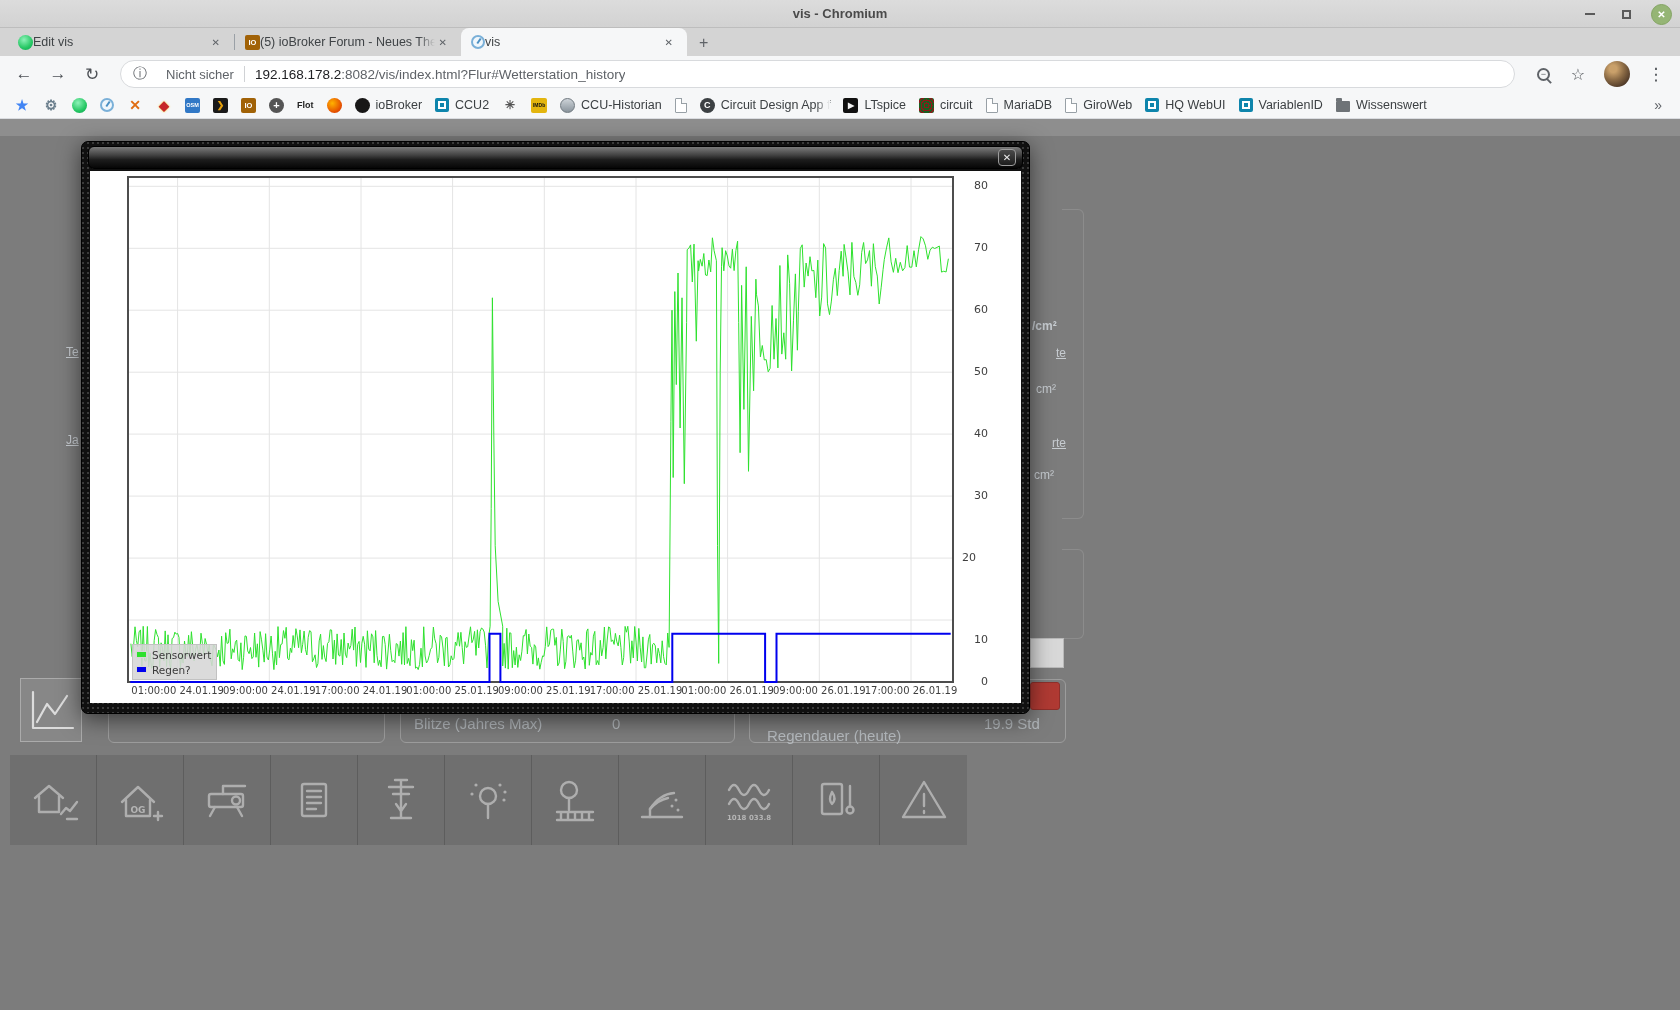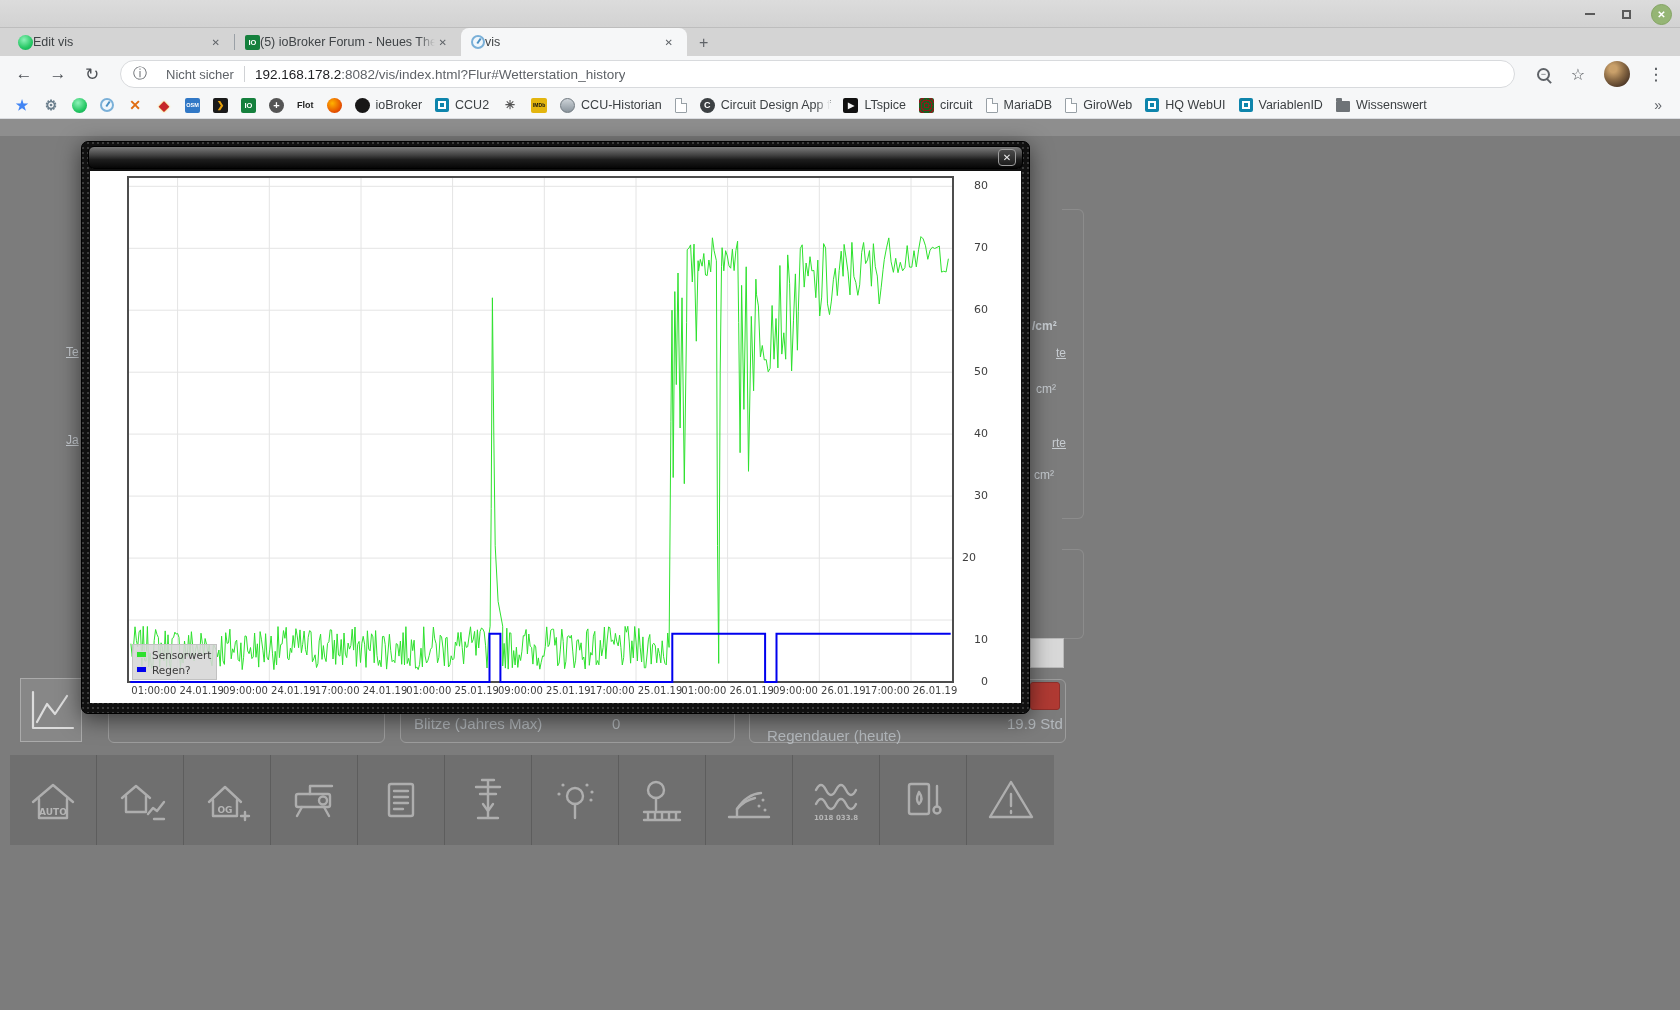--- a/index.html
+++ b/index.html
@@ -75,21 +75,21 @@
   .ic-green-dot { width:15px; height:15px; border-radius:50%;
     background:radial-gradient(circle at 40% 32%, #8df2b8, #25c763 60%, #0d9e53); }
   .ic-gauge { width:14px; height:14px; border:2px solid #7ab0d8; border-radius:50%;
     background:#f0f7fc; position:relative; }
   .ic-gauge::after { content:""; position:absolute; left:5px; top:1px; width:2px;
     height:6px; background:#4a90c4; transform:rotate(35deg); }
   .ic-orange-x { color:#e06c12; font-size:14px; font-weight:900; }
   .ic-diamond { color:#c62828; font-size:13px; text-shadow:0 0 2px #f5c211; }
   .ic-osm { background:#3178c6; border-radius:2px; color:#fff; font-size:5.5px; width:15px; height:15px; }
   .ic-plex { background:#1a1a1a; border-radius:2px; color:#e5a00d; font-size:9px; width:15px; height:15px; }
-  .ic-io { background:#15803d; border-radius:2px; color:#fff; font-size:7.5px; width:15px; height:15px; }
+  .ic-io { background:#a16207; border-radius:2px; color:#fff; font-size:7.5px; width:15px; height:15px; }
   .ic-plus { background:#555; border-radius:50%; color:#fff; font-size:11px; width:15px; height:15px; }
   .ic-flot { color:#222; font-size:9px; font-weight:700; width:auto; }
   .ic-fox { width:15px; height:15px; border-radius:50%;
     background:radial-gradient(circle at 35% 35%, #ffb300, #e65100 65%, #bf360c); }
   .ic-github { width:15px; height:15px; border-radius:50%; background:#181717; }
   .ic-teal-box { width:14px; height:14px; background:#0e85ac; border-radius:2px; position:relative; }
   .ic-teal-box::after { content:""; position:absolute; inset:3px; border:2px solid #fff; }
   .ic-snowflake { color:#555; font-size:12px; }
   .ic-imdb { background:#e3b50e; border-radius:2px; color:#111; font-size:5px; font-weight:800; width:16px; height:15px; }
   .ic-historian { width:15px; height:15px; border-radius:50%;
@@ -165,20 +165,21 @@
   .lg-row { display:flex; align-items:center; gap:5px; height:15px; }
   .lg-sw { width:11px; height:7px; border:1px solid #d8d8d8; }
   .lg-lab { font:10.5px "DejaVu Sans", sans-serif; color:#3a3a3a; }
 </style>
 </head>
 <body>
 
 <div id="win">
 
   <div id="titlebar">
+    <div id="win-title">vis - Chromium</div>
     <div id="win-controls">
       <span class="wc">
           <span class="wc-min-dash"></span>
         </span>
       <span class="wc">
           <span class="wc-restore-sq"></span>
         </span>
       <span class="wc-close">✕</span>
     </div>
   </div>
@@ -328,37 +329,30 @@
     <div class="bg-vline" style="left:1062px; top:430px; width:22px; height:90px;"></div>
     <div id="frag-white"></div>
     <div id="frag-red"></div>
 
     <div class="bg-box" style="left:108px; top:560px; width:277px; height:64px;"></div>
     <div class="bg-box" style="left:400px; top:560px; width:335px; height:64px;"></div>
     <div class="bg-box" style="left:749px; top:560px; width:317px; height:64px;"></div>
     <span class="bg-text" style="left:414px; top:596px;">Blitze (Jahres Max)</span>
     <span class="bg-text" style="left:612px; top:596px;">0</span>
     <span class="bg-text" style="left:767px; top:608px;text-align:right;">Regendauer (heute)</span>
-    <span class="bg-text" style="left:1007px; top:596px;">19.9 Std</span>
+    <span class="bg-text" style="left:984px; top:596px;">19.9 Std</span>
 
     <div id="chart-widget">
       <svg width="56" height="56" viewBox="0 0 56 56">
         <path d="M10 10 V46 H50"></path>
           <path d="M14 40 L24 22 L32 32 L44 14"></path>
       </svg>
     </div>
 
     <div id="vis-toolbar">
-        <div class="vis-cell">
-          <svg width="56" height="56" viewBox="0 0 56 56" class="vt-ic">
-            <path d="M8 30 L28 13 L48 30"></path>
-            <path d="M14 27 V46 H42 V27"></path>
-            <text x="28" y="43">AUTO</text>
-          </svg>
-        </div>
         <div class="vis-cell">
           <svg width="56" height="56" viewBox="0 0 56 56" class="vt-ic">
             <path d="M10 26 L24 14 L38 26"></path>
             <path d="M14 24 V40 H34 V24"></path>
             <path d="M36 42 l5 -6 4 3 7 -9"></path>
             <path d="M42 47 h10"></path>
           </svg>
         </div>
         <div class="vis-cell">
           <svg width="56" height="56" viewBox="0 0 56 56" class="vt-ic">

